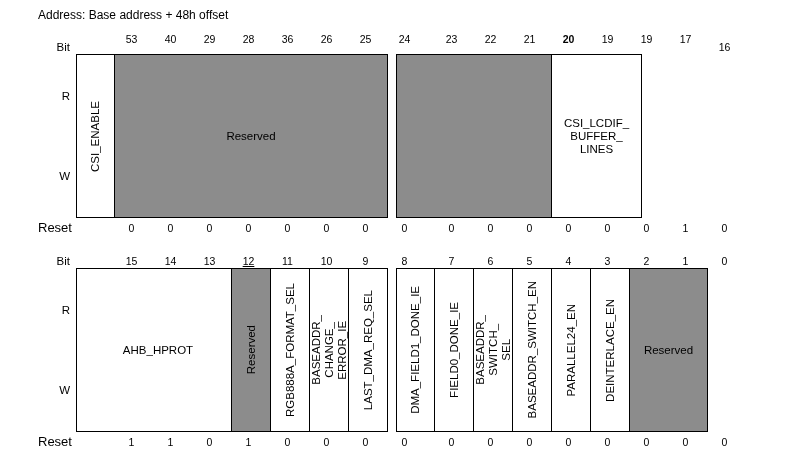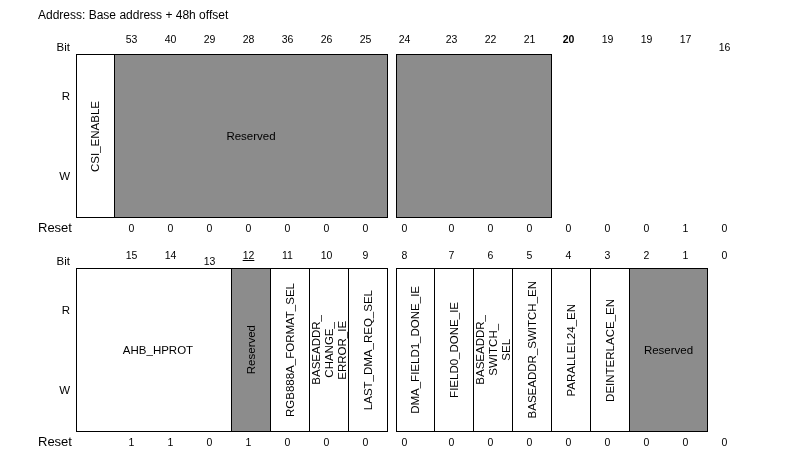--- a/index.html
+++ b/index.html
@@ -188,20 +188,25 @@
       </div>
       <div class="cells" id="upper-fields">
           <div class="fieldbox white first" style="width: 39px; flex: 0 0 39px;">
             <div class="fieldlabel vert">CSI_ENABLE</div>
           </div>
           <div class="fieldbox reserved" style="width: 273px; flex: 0 0 273px;">
             <div class="fieldlabel">Reserved</div>
           </div>
           <div class="spacer8"></div>
           <div class="fieldbox reserved first" style="width: 156px; flex: 0 0 156px;"></div>
+          <div class="fieldbox white" style="width: 90px; flex: 0 0 90px;">
+            <div class="fieldlabel">CSI_LCDIF_
+BUFFER_
+LINES</div>
+          </div>
         </div>
     </div>
 
     <div class="reg-row resetrow">
       <div class="resetlabel">Reset</div>
       <div class="cells" id="upper-resets">
           <div class="resetcell" style="width: 39px; flex: 0 0 39px;">0</div>
           <div class="resetcell" style="width: 39px; flex: 0 0 39px;">0</div>
           <div class="resetcell" style="width: 39px; flex: 0 0 39px;">0</div>
           <div class="resetcell" style="width: 39px; flex: 0 0 39px;">0</div>
@@ -222,21 +227,21 @@
     </div>
   </div>
 
   <div class="regblock" id="reg-lower" style="top:250px;">
 
     <div class="reg-row bitrow">
       <div class="bitlabel">Bit</div>
       <div class="cells" id="lower-bitnums">
           <div class="bitnum" style="width: 39px; flex: 0 0 39px;">15</div>
           <div class="bitnum" style="width: 39px; flex: 0 0 39px;">14</div>
-          <div class="bitnum" style="width: 39px; flex: 0 0 39px; margin-top: 6px;">13</div>
+          <div class="bitnum" style="width: 39px; flex: 0 0 39px;">13</div>
           <div class="bitnum" style="width: 39px; flex: 0 0 39px; text-decoration: underline;">12</div>
           <div class="bitnum" style="width: 39px; flex: 0 0 39px;">11</div>
           <div class="bitnum" style="width: 39px; flex: 0 0 39px;">10</div>
           <div class="bitnum" style="width: 39px; flex: 0 0 39px;">9</div>
           <div class="bitnum" style="width: 39px; flex: 0 0 39px;">8</div>
           <div class="spacer8"></div>
           <div class="bitnum" style="width: 39px; flex: 0 0 39px;">7</div>
           <div class="bitnum" style="width: 39px; flex: 0 0 39px;">6</div>
           <div class="bitnum" style="width: 39px; flex: 0 0 39px;">5</div>
           <div class="bitnum" style="width: 39px; flex: 0 0 39px;">4</div>

